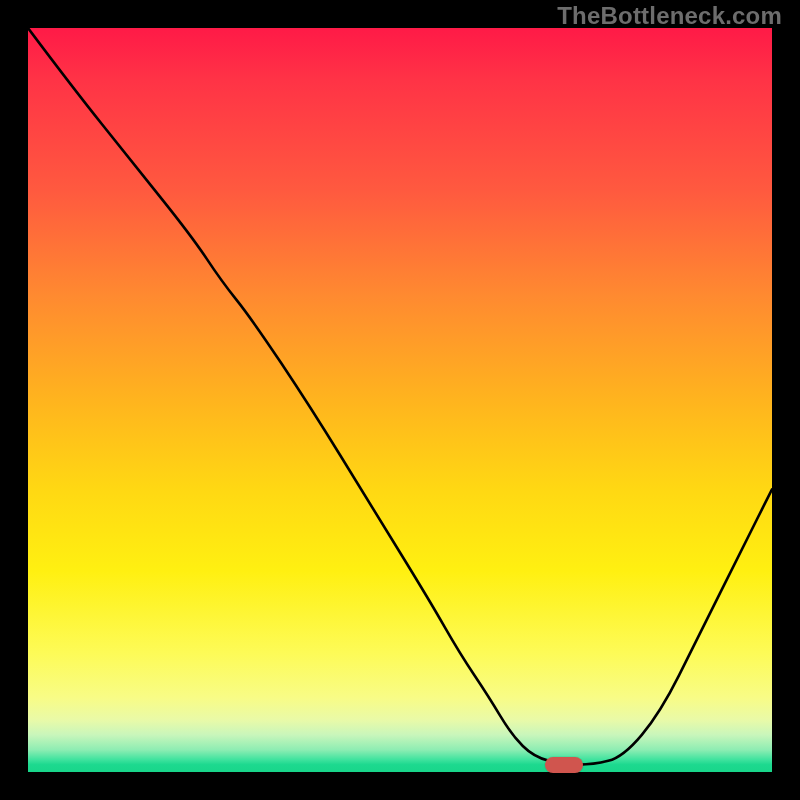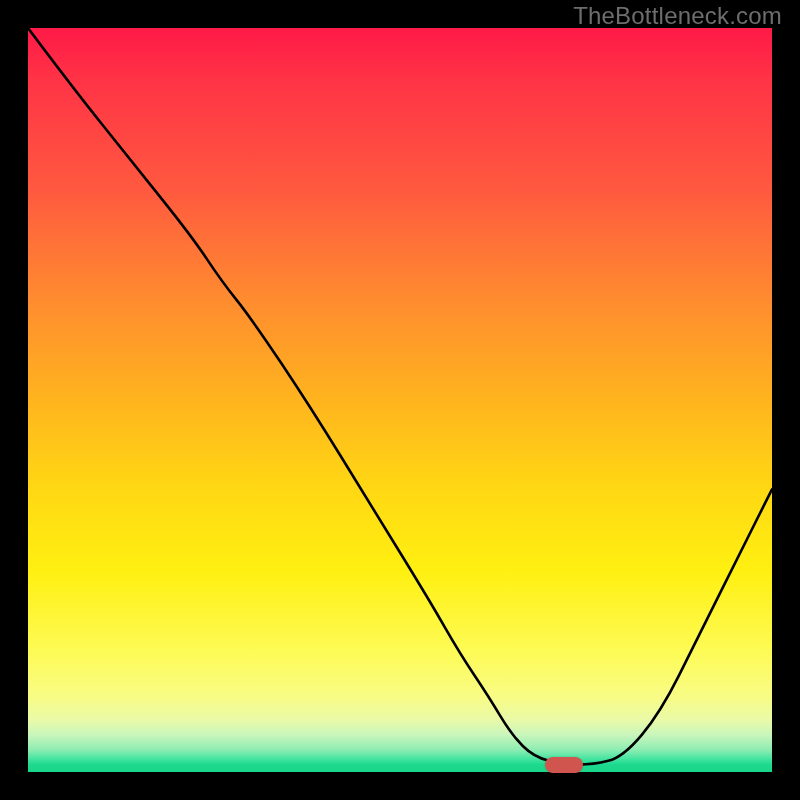--- a/index.html
+++ b/index.html
@@ -17,21 +17,21 @@
     width: 800px;
     height: 800px;
     background: #000;
   }
   .watermark {
     position: absolute;
     top: 2px;
     right: 18px;
     font-family: Arial, Helvetica, sans-serif;
     font-size: 24px;
-    font-weight: 400;
+    font-weight: 700;
     color: #6d6d6d;
     letter-spacing: 0.2px;
   }
   .plot {
     position: absolute;
     left: 28px;
     top: 28px;
     width: 744px;
     height: 744px;
     background: #fff;

